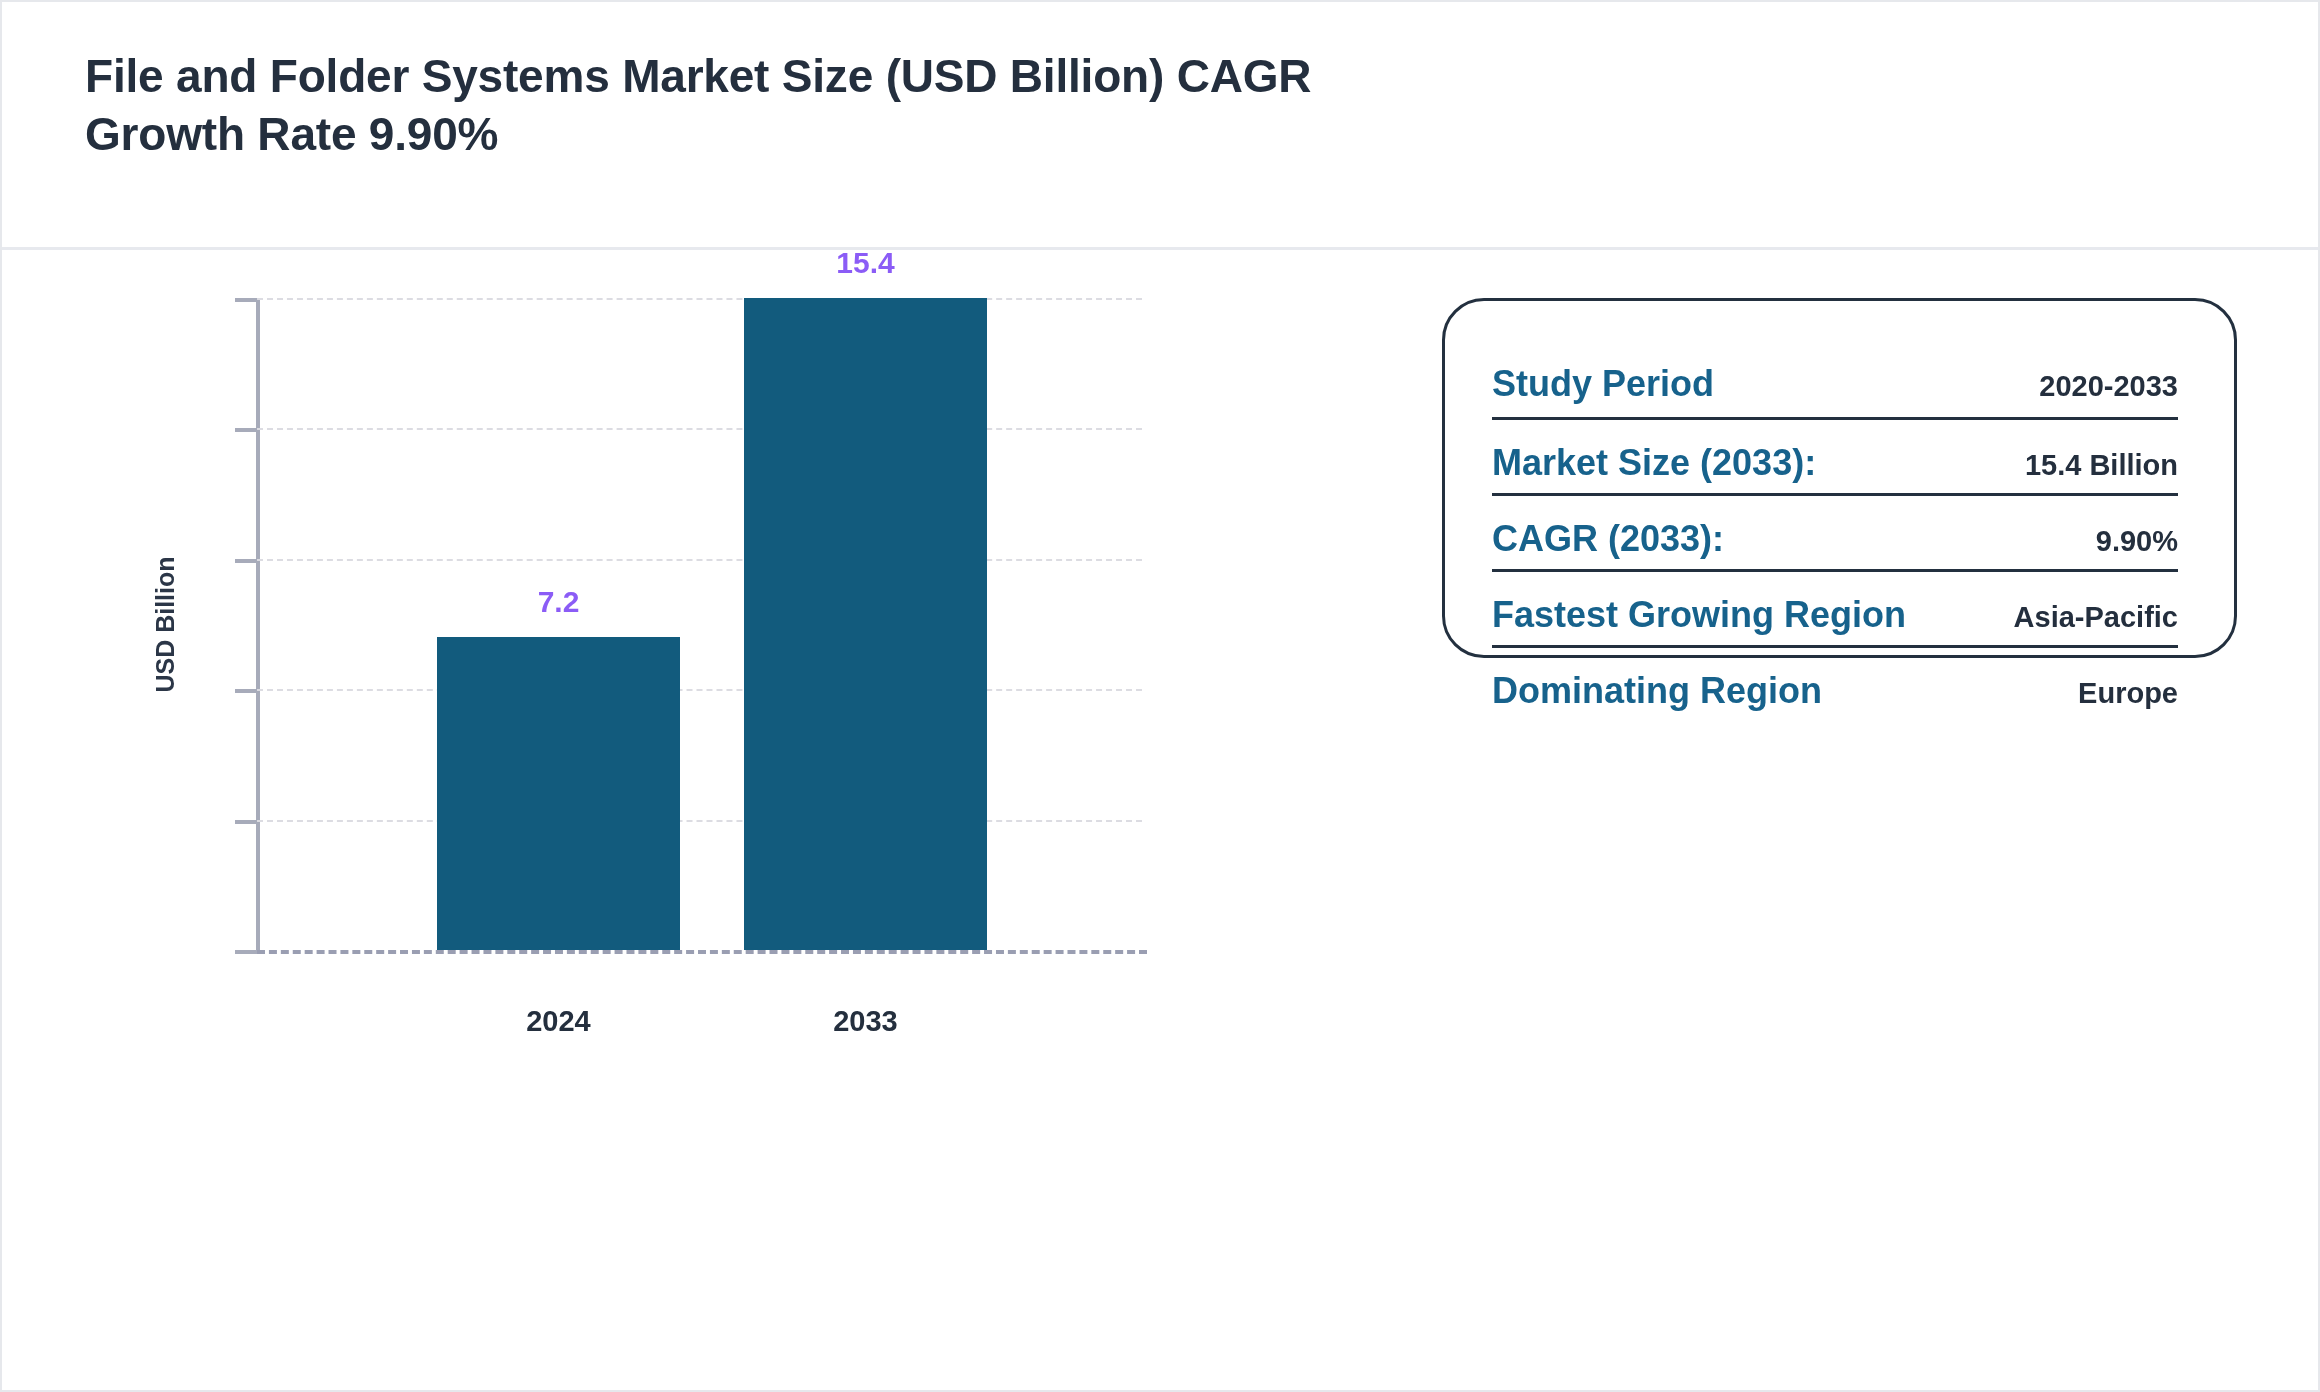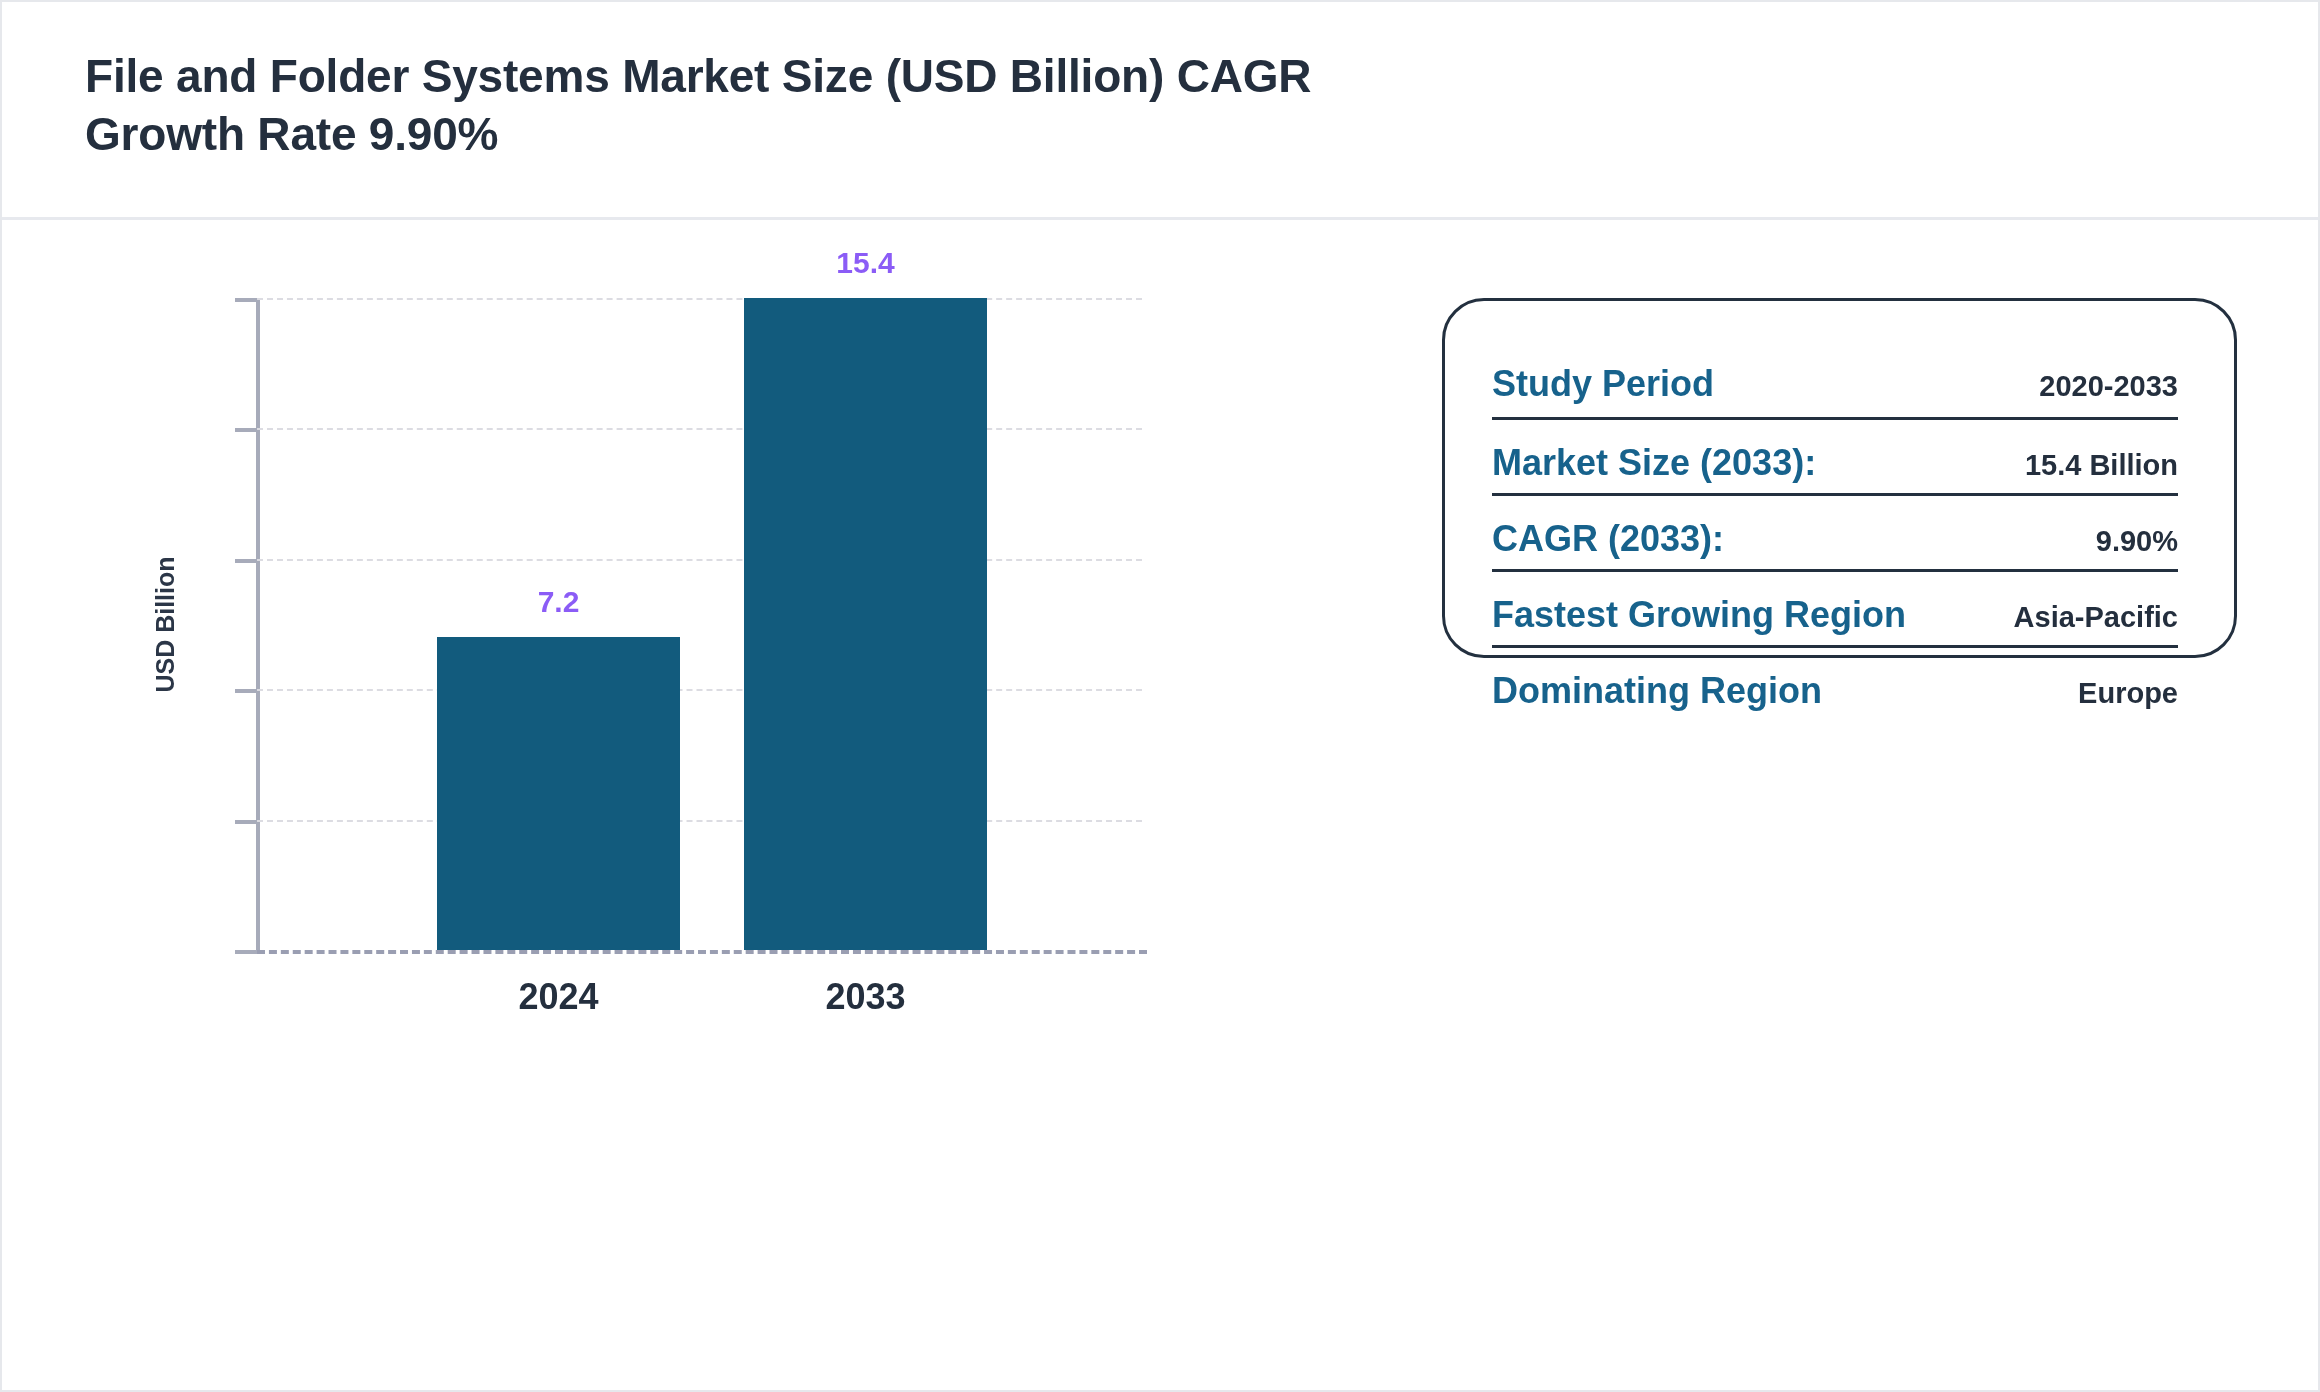--- a/index.html
+++ b/index.html
@@ -21,21 +21,21 @@
     box-sizing: border-box;
     overflow: hidden;
   }
 
   
   .header {
     position: absolute;
     left: 0;
     top: 0;
     width: 100%;
-    height: 218px;
+    height: 248px;
     border-bottom: 3px solid #e7e9ee;
     box-sizing: border-box;
     padding-left: 40px;
   }
   .page-title {
     position: absolute;
     left: 83px;
     top: 46px;
     width: 1250px;
     font-size: 46px;
@@ -123,23 +123,24 @@
     width: 220px;
     text-align: center;
     font-size: 30px;
     font-weight: bold;
     color: #8b5cf6;
   }
   .xtick-label {
     position: absolute;
     width: 240px;
     text-align: center;
-    font-size: 36px;
+    font-size: 29px;
     font-weight: bold;
     color: #242f3e;
+    margin-top: 29px;
   }
 
   
   .info-card {
     position: absolute;
     left: 1440px;
     top: 296px;
     width: 795px;
     height: 360px;
     border: 3px solid #23303f;

